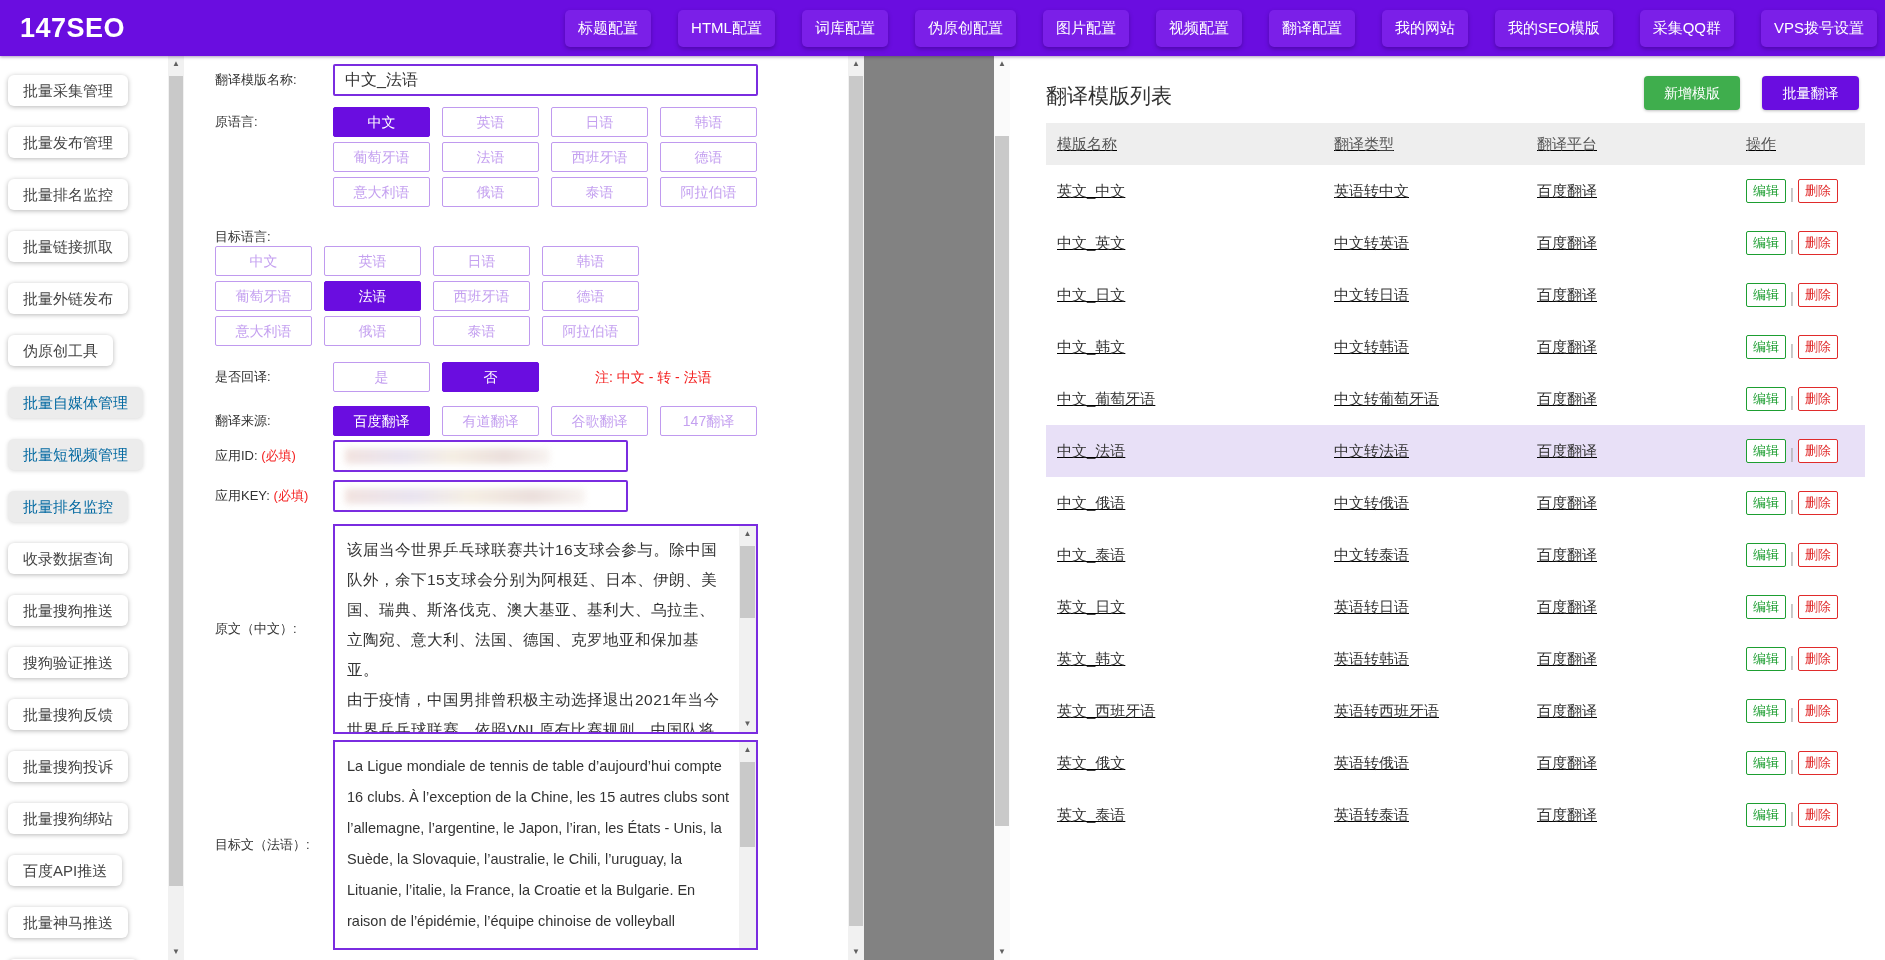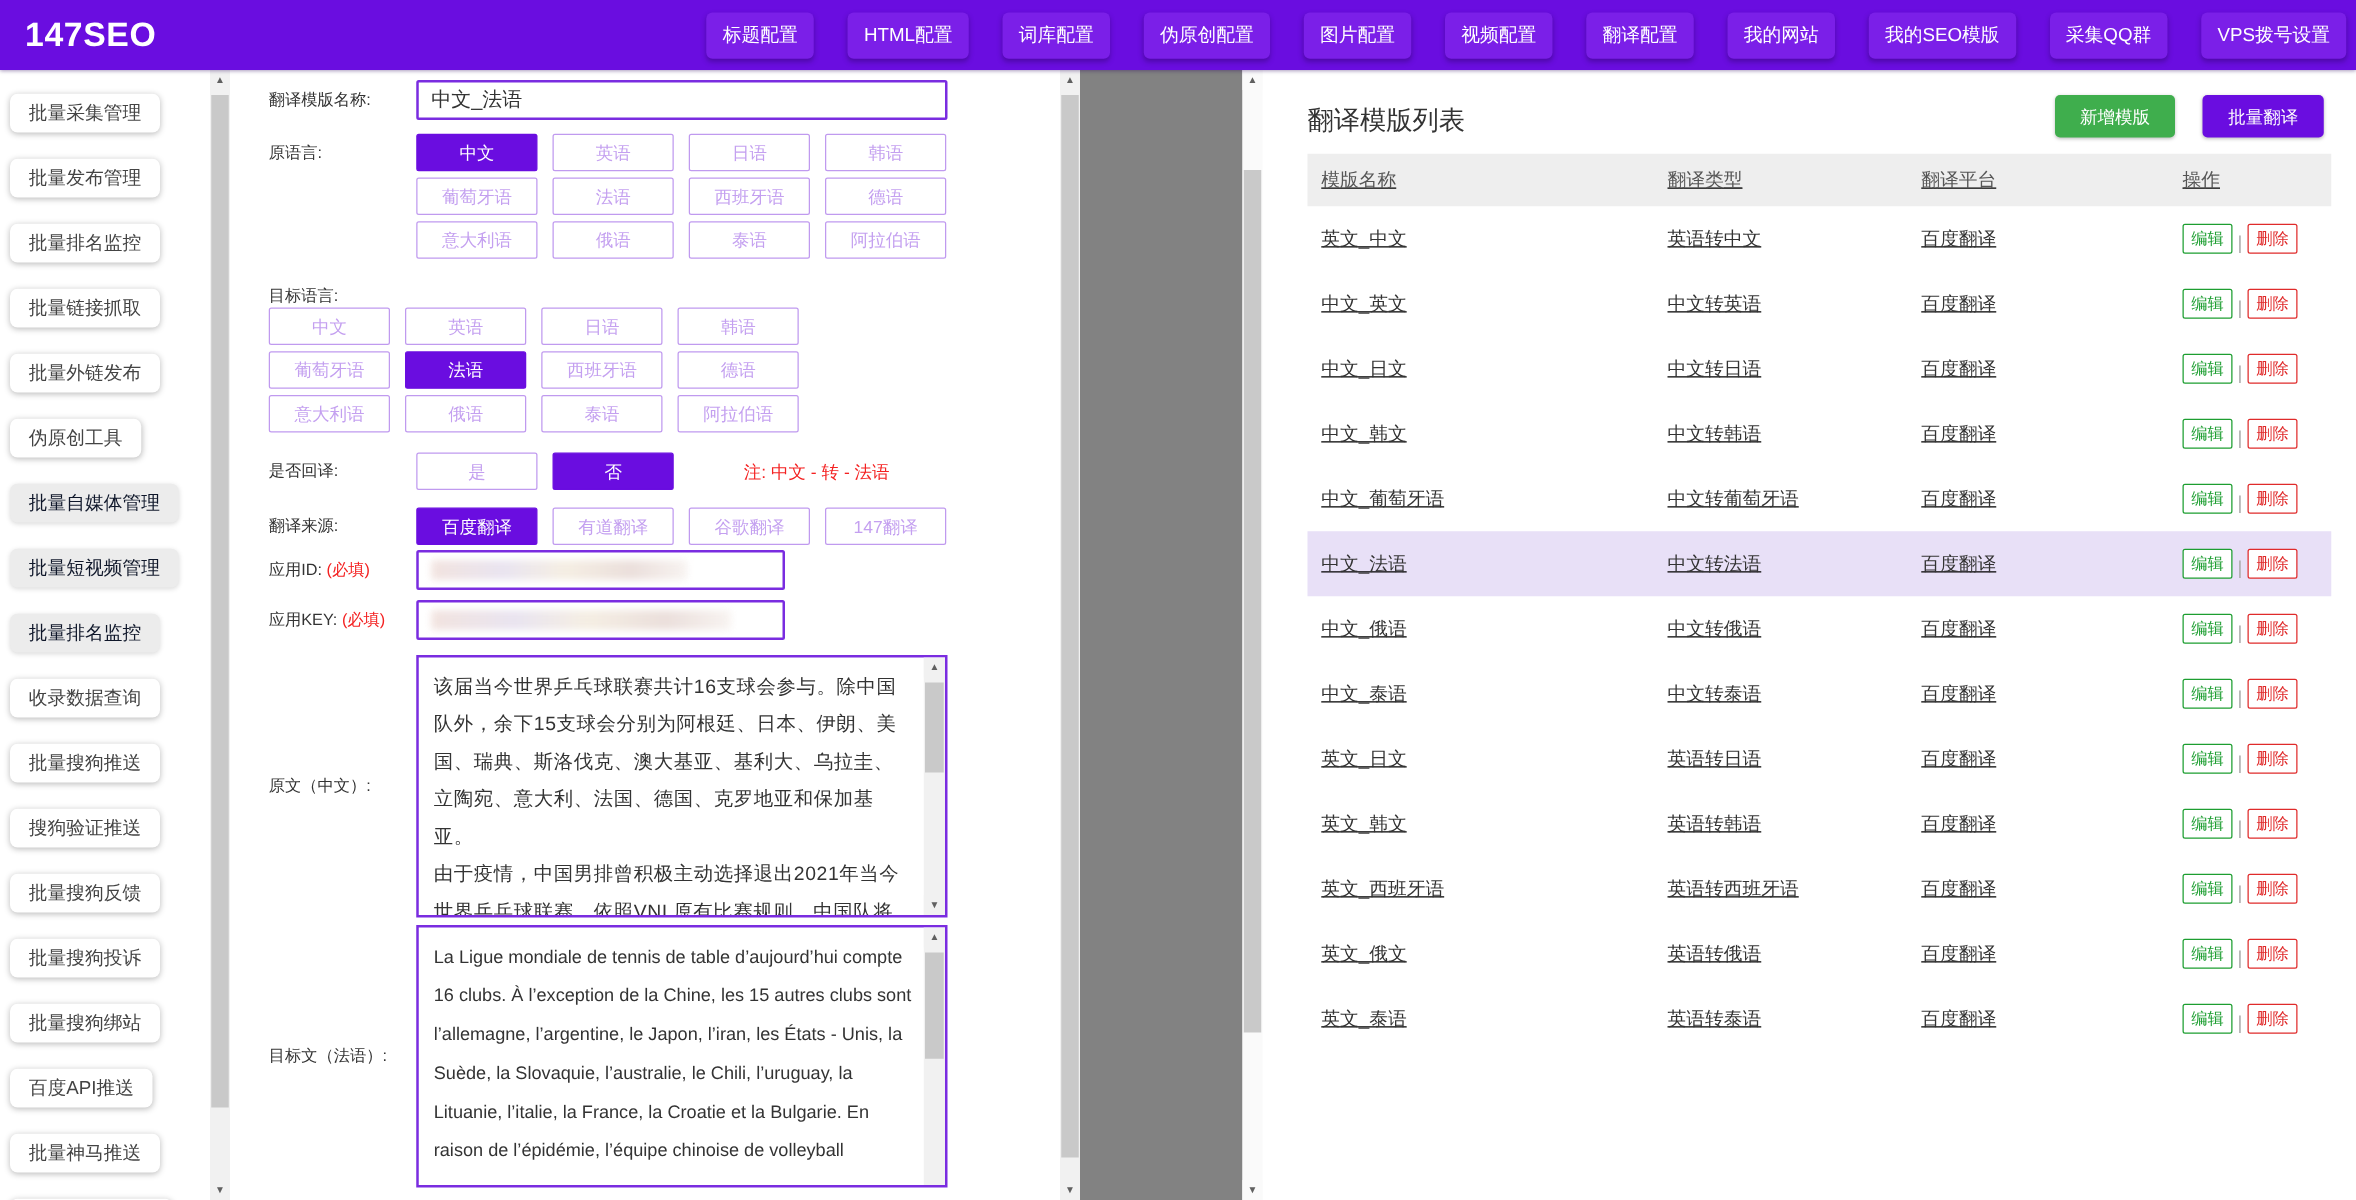--- a/index.html
+++ b/index.html
@@ -16,21 +16,21 @@
   .nav-btn { background:var(--nav-button,#7b1fe8); color:#fff; font-size:15px;
     padding:9px 13px; border-radius:5px; white-space:nowrap; cursor:pointer;
     box-shadow:0 2px 4px rgba(30,0,70,.35); }
 
   
   .sidebar { position:absolute; left:0; top:56px; width:168px; bottom:0; background:#fff; overflow:hidden; }
   .side-btn { display:table; margin:0 0 21px 8px; height:31px; line-height:31px;
     padding:0 15px; font-size:15px; color:#444; background:#fff; border-radius:6px;
     box-shadow:0 1px 5px rgba(0,0,0,.28); white-space:nowrap; cursor:pointer; }
   .side-btn:first-child { margin-top:19px; }
-  .side-btn.disabled { background:#ececec; color:#0f172a; box-shadow:0 1px 4px rgba(0,0,0,.15);margin-top:16px; }
+  .side-btn.disabled { background:#ececec; color:#0369a1; box-shadow:0 1px 4px rgba(0,0,0,.15);margin-top:16px; }
   .side-btn.partial { width:130px; margin-bottom:0; }
 
   
   .vscroll { position:absolute; top:56px; bottom:0; width:16px; background:#f1f1f1; z-index:4; }
   .sb-arrow { position:absolute; left:0; width:16px; height:16px; font-size:8px; color:#606060;
     text-align:center; line-height:16px; background:#f1f1f1; cursor:pointer; }
   .sb-arrow.up { top:0; } .sb-arrow.down { bottom:0; }
   .sb-thumb { position:absolute; left:1px; width:14px; background:#c9c9c9; cursor:grab; }
 
   

